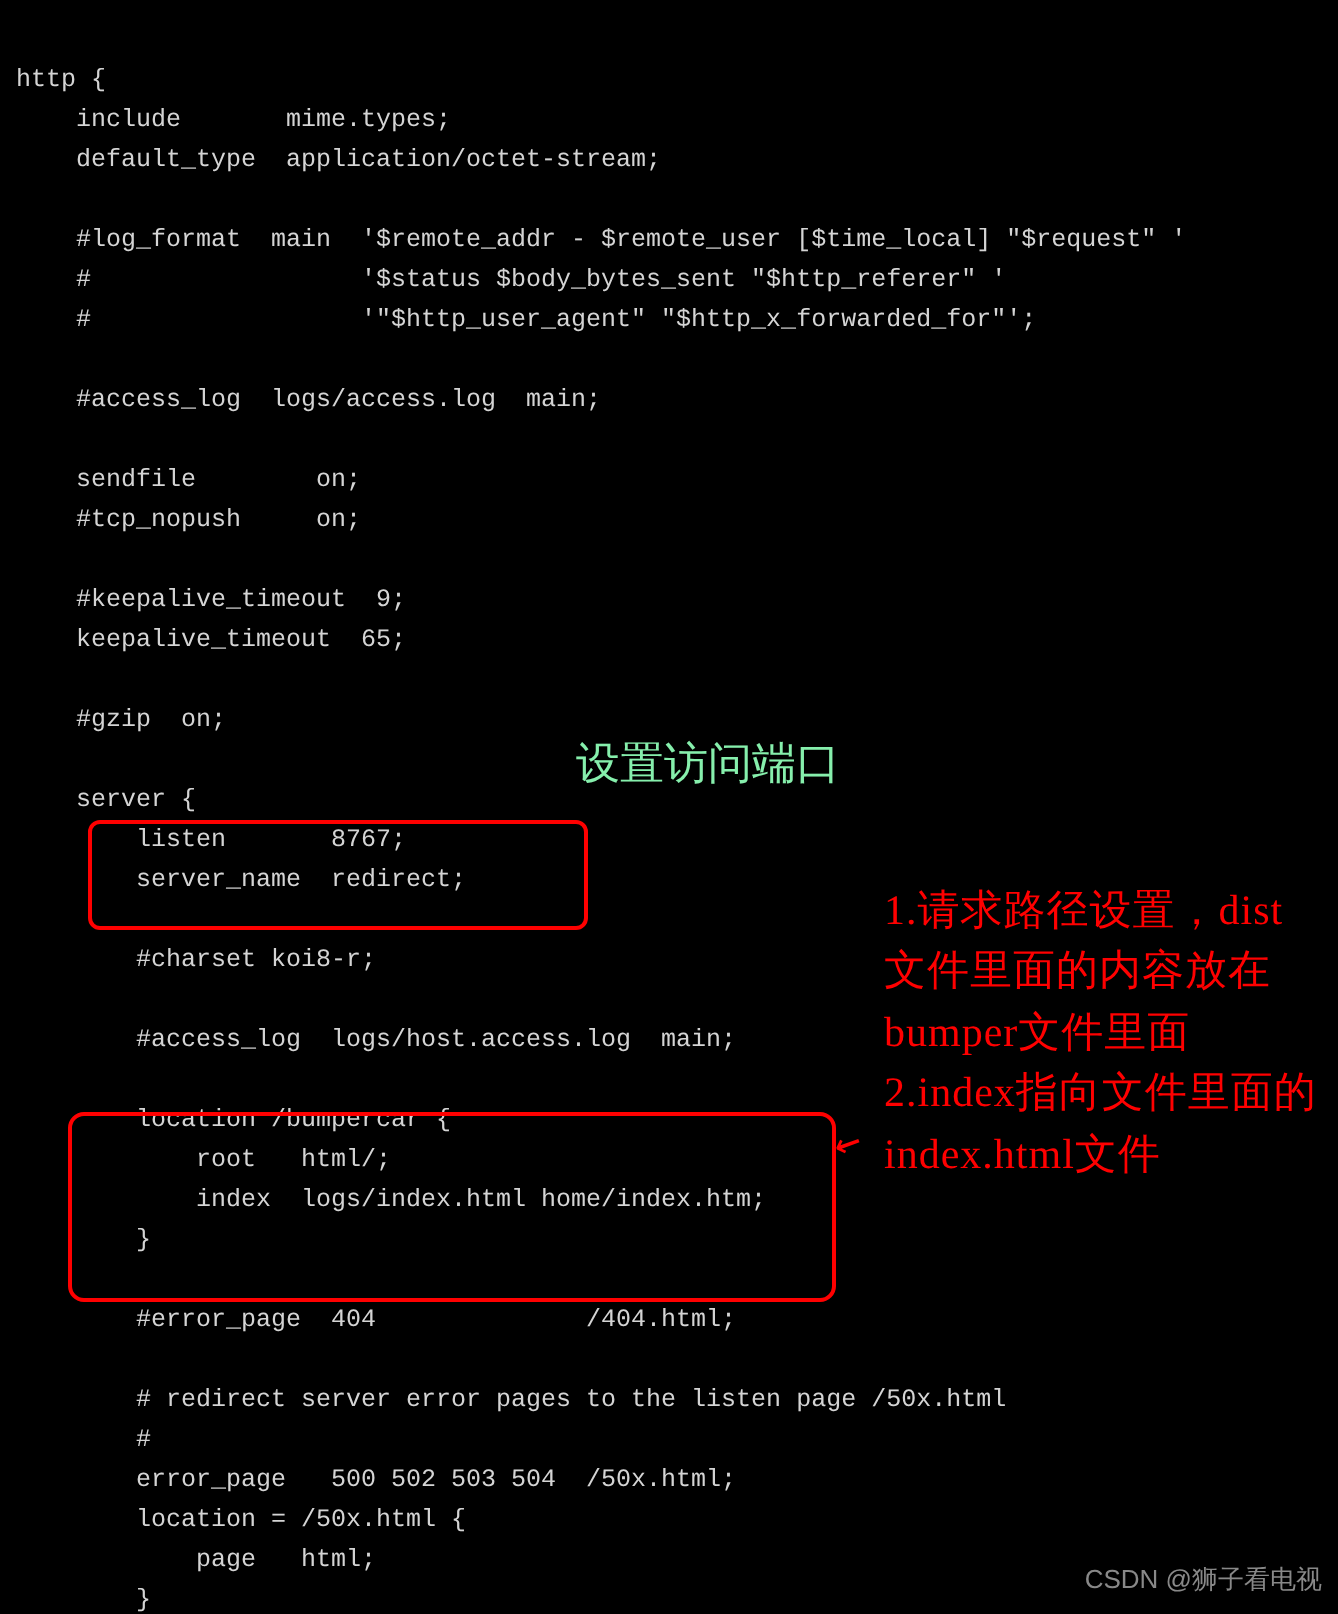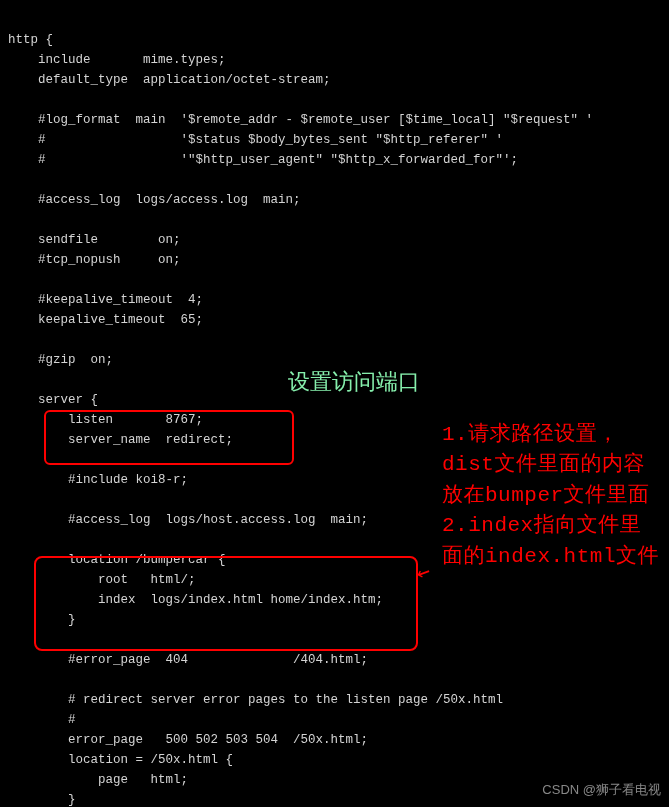--- a/index.html
+++ b/index.html
@@ -44,24 +44,24 @@
       left: 288px;
       top: 367px;
       color: #86efac;
       font-family: 'SimHei', 'Microsoft YaHei', sans-serif;
       font-size: 22px;
       font-weight: 500;
     }
     .annot-2 {
       position: absolute;
       left: 442px;
-      top: 420px;
+      top: 440px;
       width: 220px;
       color: #ff0000;
-      font-family: Liberation Mono, monospace;
+      font-family: Liberation Serif, serif;
       font-size: 21px;
       line-height: 1.45;
       white-space: normal;
       letter-spacing: 0.5px;
     }
     .arrow {
       position: absolute;
       left: 418px;
       top: 558px;
       color: #ff0000;
@@ -87,30 +87,30 @@
 <span></span>
 <span>    #log_format  main  '$remote_addr - $remote_user [$time_local] "$request" '</span>
 <span>    #                  '$status $body_bytes_sent "$http_referer" '</span>
 <span>    #                  '"$http_user_agent" "$http_x_forwarded_for"';</span>
 <span></span>
 <span>    #access_log  logs/access.log  main;</span>
 <span></span>
 <span>    sendfile        on;</span>
 <span>    #tcp_nopush     on;</span>
 <span></span>
-<span>    #keepalive_timeout  4;</span>
+<span>    #keepalive_timeout  9;</span>
 <span>    keepalive_timeout  65;</span>
 <span></span>
 <span>    #gzip  on;</span>
 <span></span>
 <span>    server {</span>
 <span>        listen       8767;</span>
 <span>        server_name  redirect;</span>
 <span></span>
-<span>        #include koi8-r;</span>
+<span>        #charset koi8-r;</span>
 <span></span>
 <span>        #access_log  logs/host.access.log  main;</span>
 <span></span>
 <span>        location /bumpercar {</span>
 <span>            root   html/;</span>
 <span>            index  logs/index.html home/index.htm;</span>
 <span>        }</span>
 <span></span>
 <span>        #error_page  404              /404.html;</span>
 <span></span>

